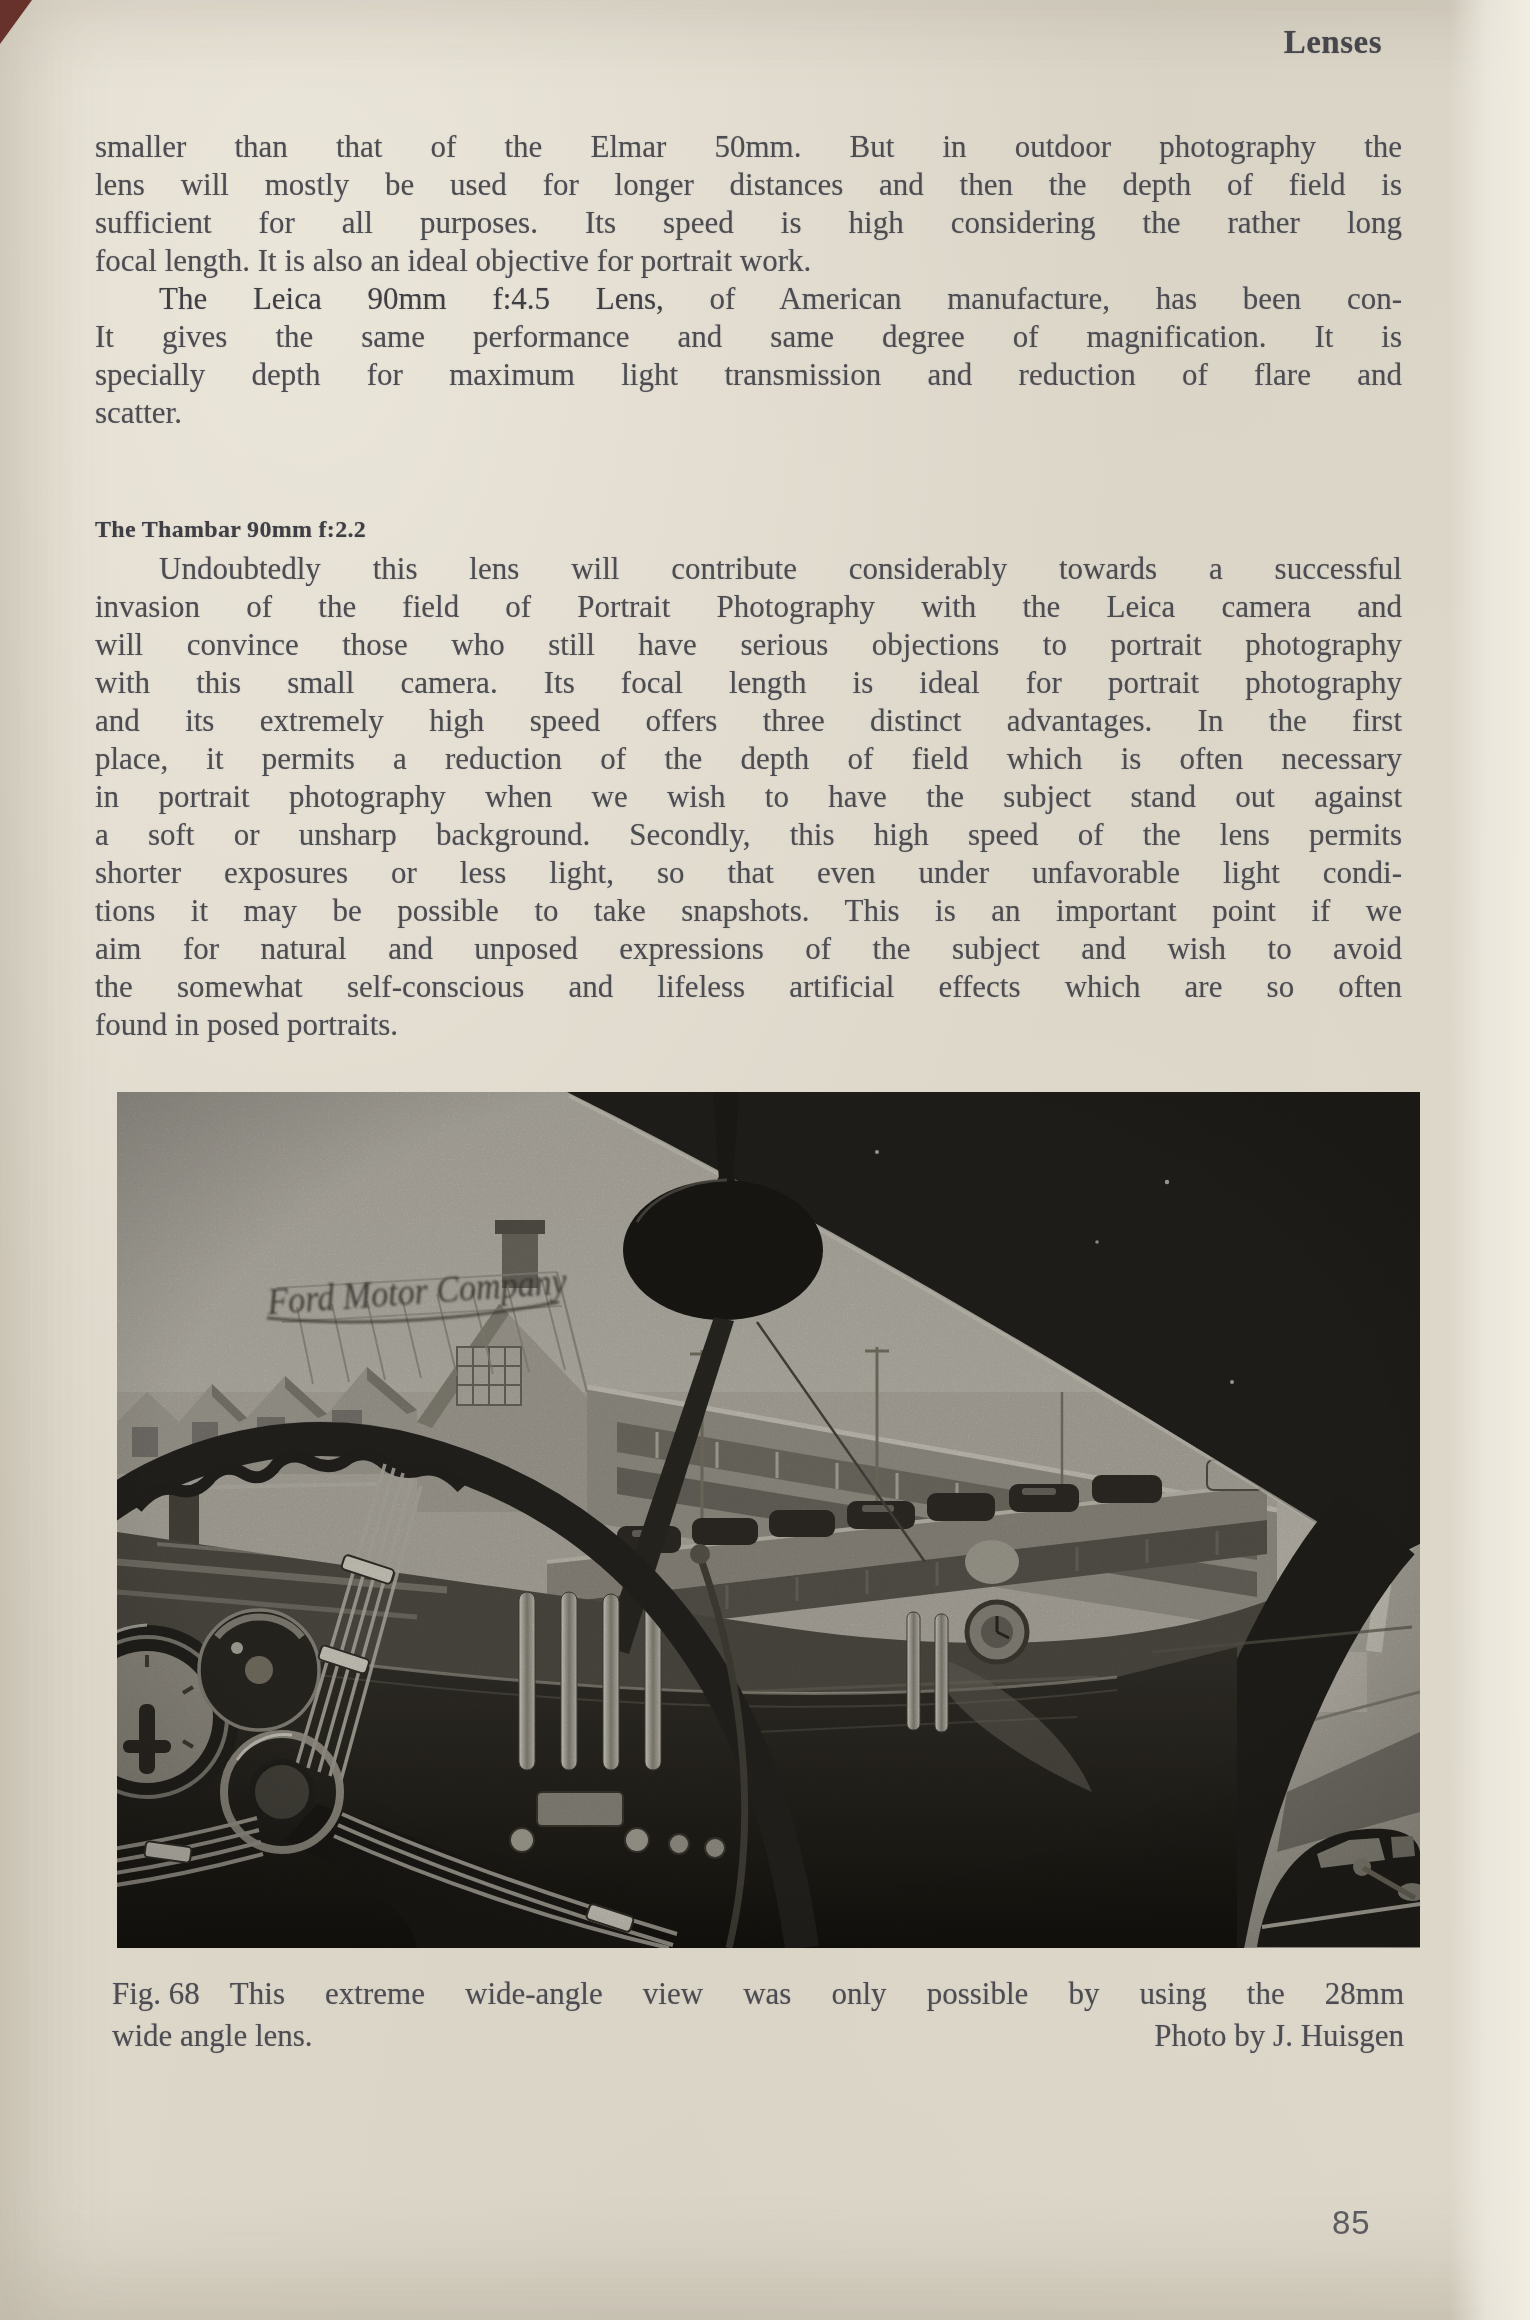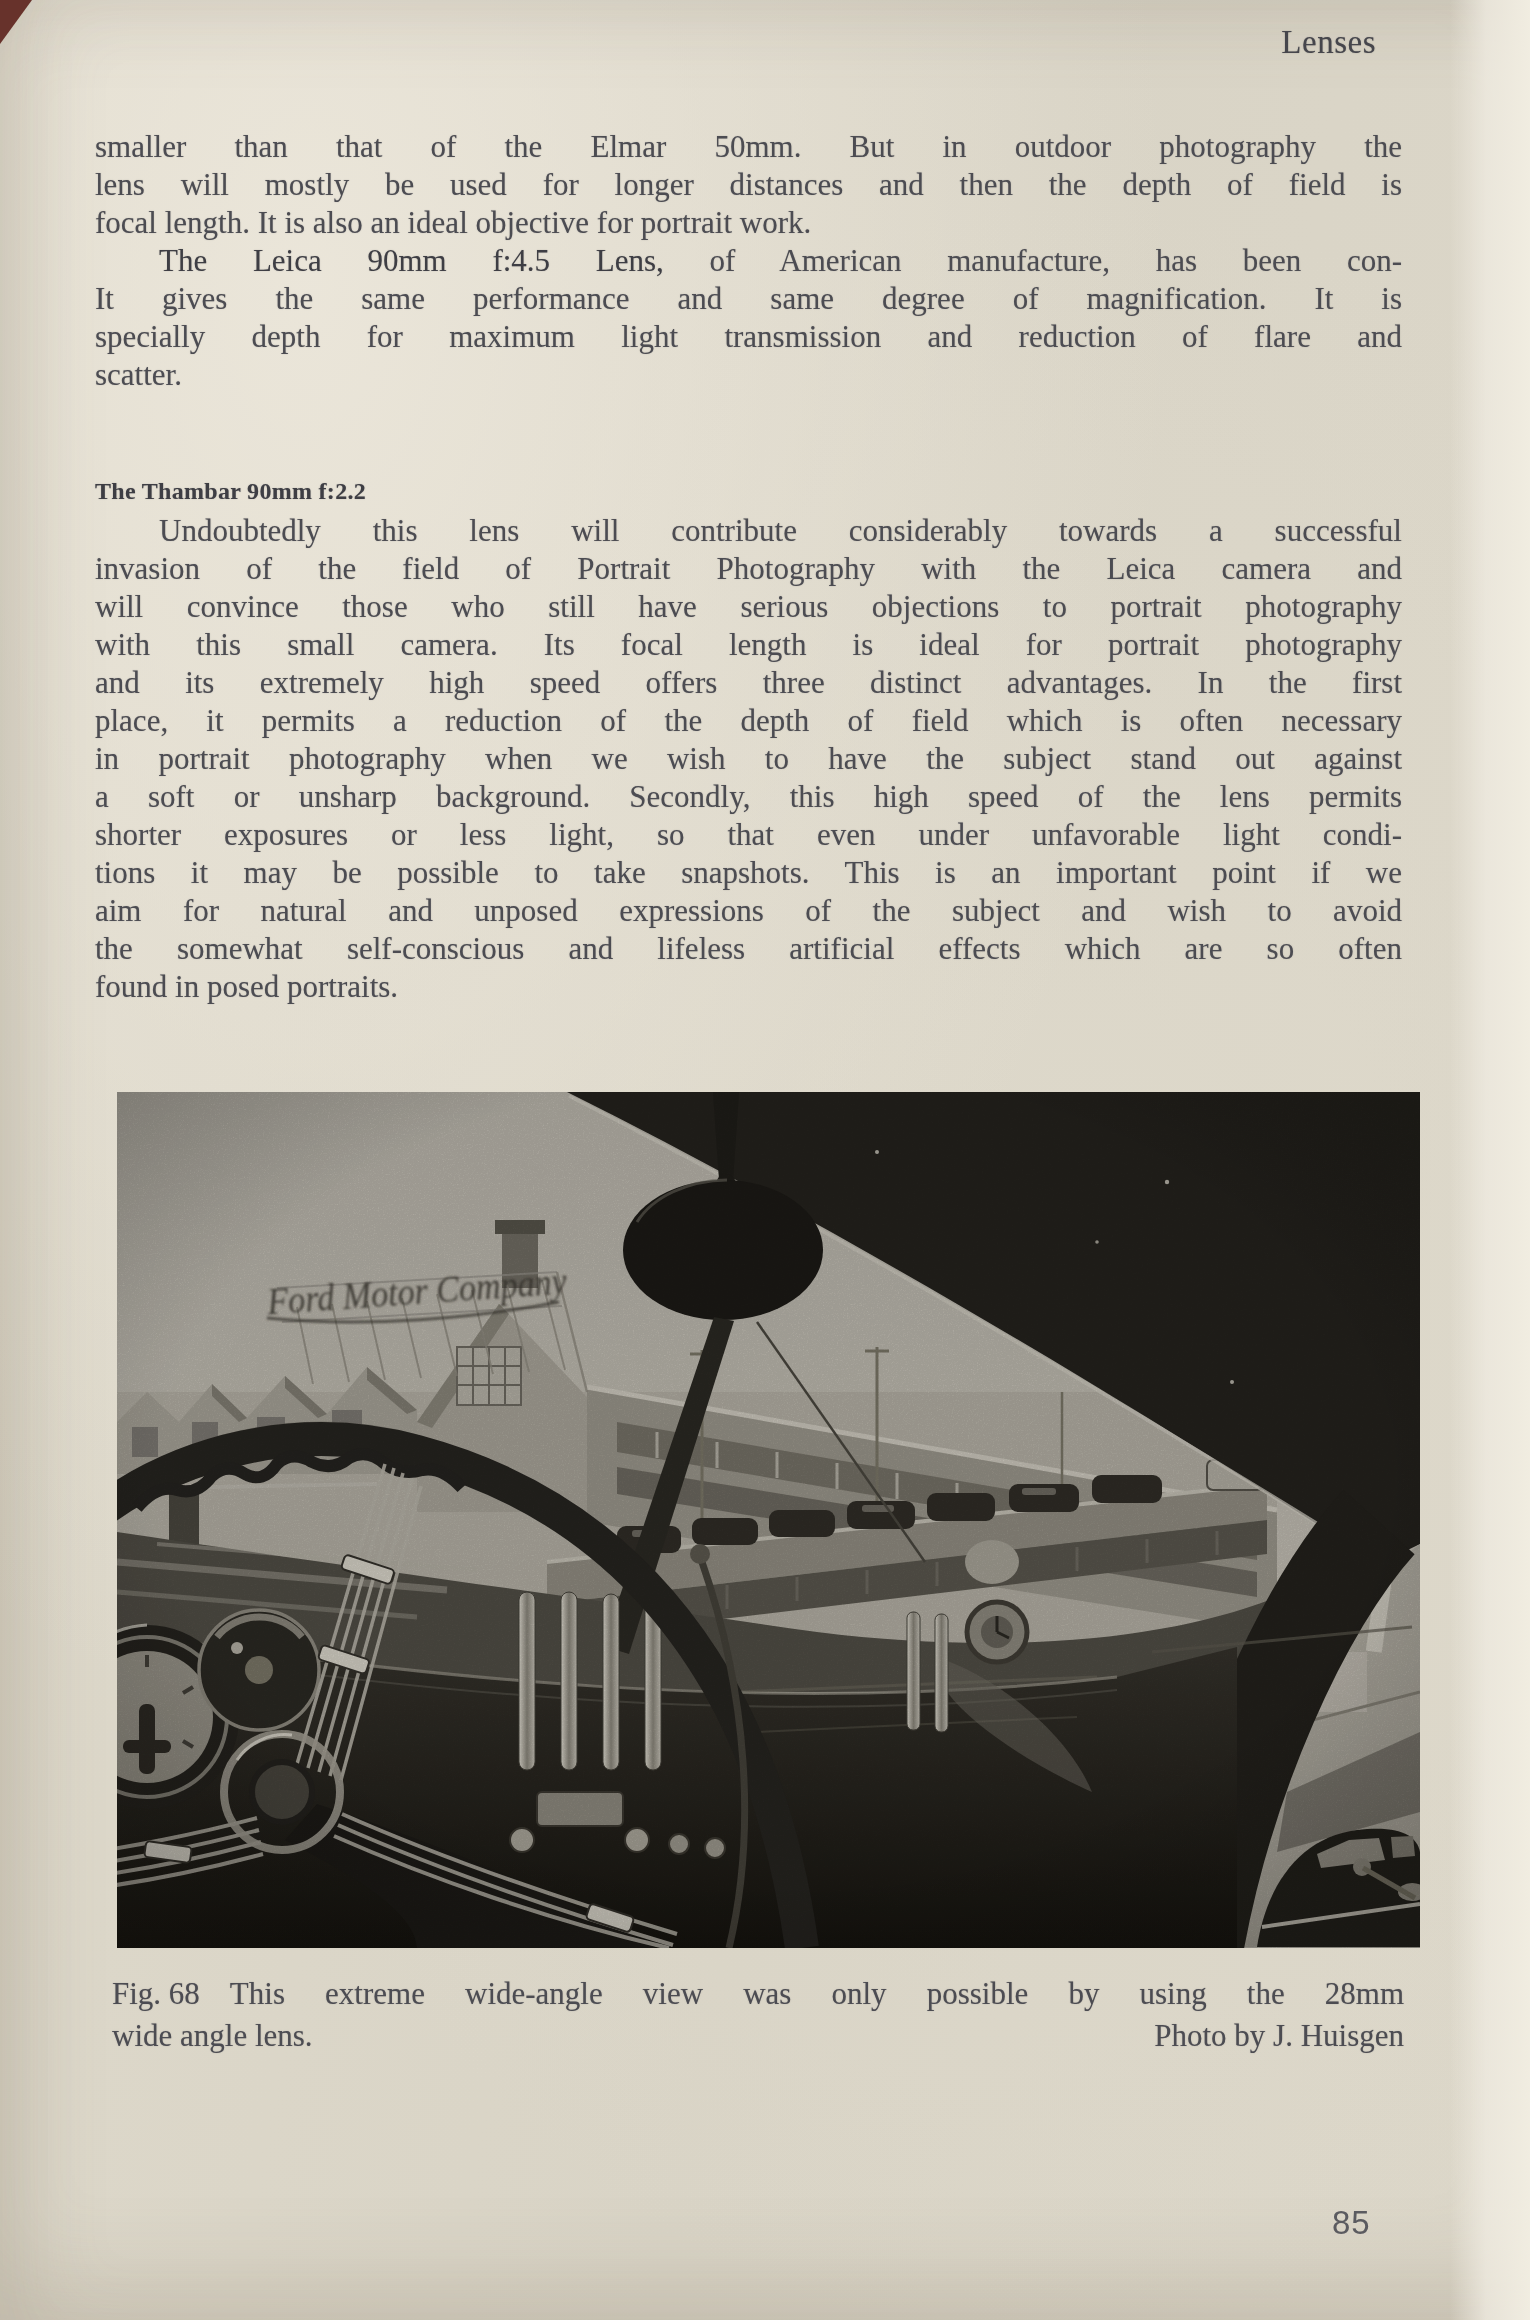--- a/index.html
+++ b/index.html
@@ -9,21 +9,21 @@
     background:
       radial-gradient(ellipse at 20% 12%, rgba(236,231,219,.9) 0%, rgba(236,231,219,0) 50%),
       radial-gradient(ellipse at 70% 55%, rgba(222,217,203,.8) 0%, rgba(222,217,203,0) 60%),
       linear-gradient(100deg,#ded9cb 0%,#d9d4c6 55%,#dcd7c9 100%);
     box-shadow: inset 0 -50px 80px rgba(120,108,88,.14), inset 45px 0 70px rgba(120,108,88,.10), inset 0 40px 60px rgba(130,118,98,.08);
     color:#4c4c52;}
   .edge-strip{position:absolute;right:0;top:0;width:80px;height:100%;
     background:linear-gradient(to right, rgba(240,236,226,0) 0%, rgba(241,237,227,.75) 45%, #f1ede1 100%);}
   .corner{position:absolute;top:0;left:0;width:0;height:0;
     border-top:44px solid #5e251e;border-right:32px solid transparent;opacity:.92;}
-  .running-head{position:absolute;top:24px;right:154px;font-size:33px;font-weight:400;
+  .running-head{position:absolute;top:24px;right:148px;font-size:33px;font-weight:700;
     color:#46464c;letter-spacing:.5px;text-shadow:0 0 1.2px rgba(70,70,76,.45);}
   .text-block{position:absolute;left:95px;top:128px;width:1307px;font-size:31px;
     text-shadow:0 0 1.2px rgba(76,76,82,.38);}
   .para .line{height:38px;line-height:38px;text-align:justify;text-align-last:justify;white-space:normal;}
   .para .line.last{text-align-last:left;}
   .para.indent .line:first-child{text-indent:64px;}
   b{font-weight:400;color:#3e3e44;}
   .section-heading{margin-top:76px;height:42px;line-height:42px;font-weight:700;font-size:24px;
     color:#3e3e44;letter-spacing:.3px;}
   .figure-photo{position:absolute;left:117px;top:1092px;width:1303px;height:856px;}
@@ -44,20 +44,21 @@
 
   <div class="corner"></div>
   <div class="edge-strip"></div>
 
   <div class="running-head">Lenses</div>
 
   <div class="text-block">
     <div class="para">
         <div class="line"><span>smaller than that of the Elmar 50mm. But in outdoor photography the</span></div>
         <div class="line"><span>lens will mostly be used for longer distances and then the depth of field is</span></div>
+        <div class="line"><span>sufficient for all purposes. Its speed is high considering the rather long</span></div>
         <div class="line last"><span>focal length. It is also an ideal objective for portrait work.</span></div>
       </div>
     <div class="para indent">
         <div class="line"><b>The Leica 90mm f:4.5 Lens,</b><span> of American manufacture, has been con-</span></div>
         <div class="line"><span>It gives the same performance and same degree of magnification. It is</span></div>
         <div class="line"><span>specially depth for maximum light transmission and reduction of flare and</span></div>
         <div class="line last"><span>scatter.</span></div>
       </div>
     <div class="section-heading">The Thambar 90mm f:2.2</div>
     <div class="para indent">

